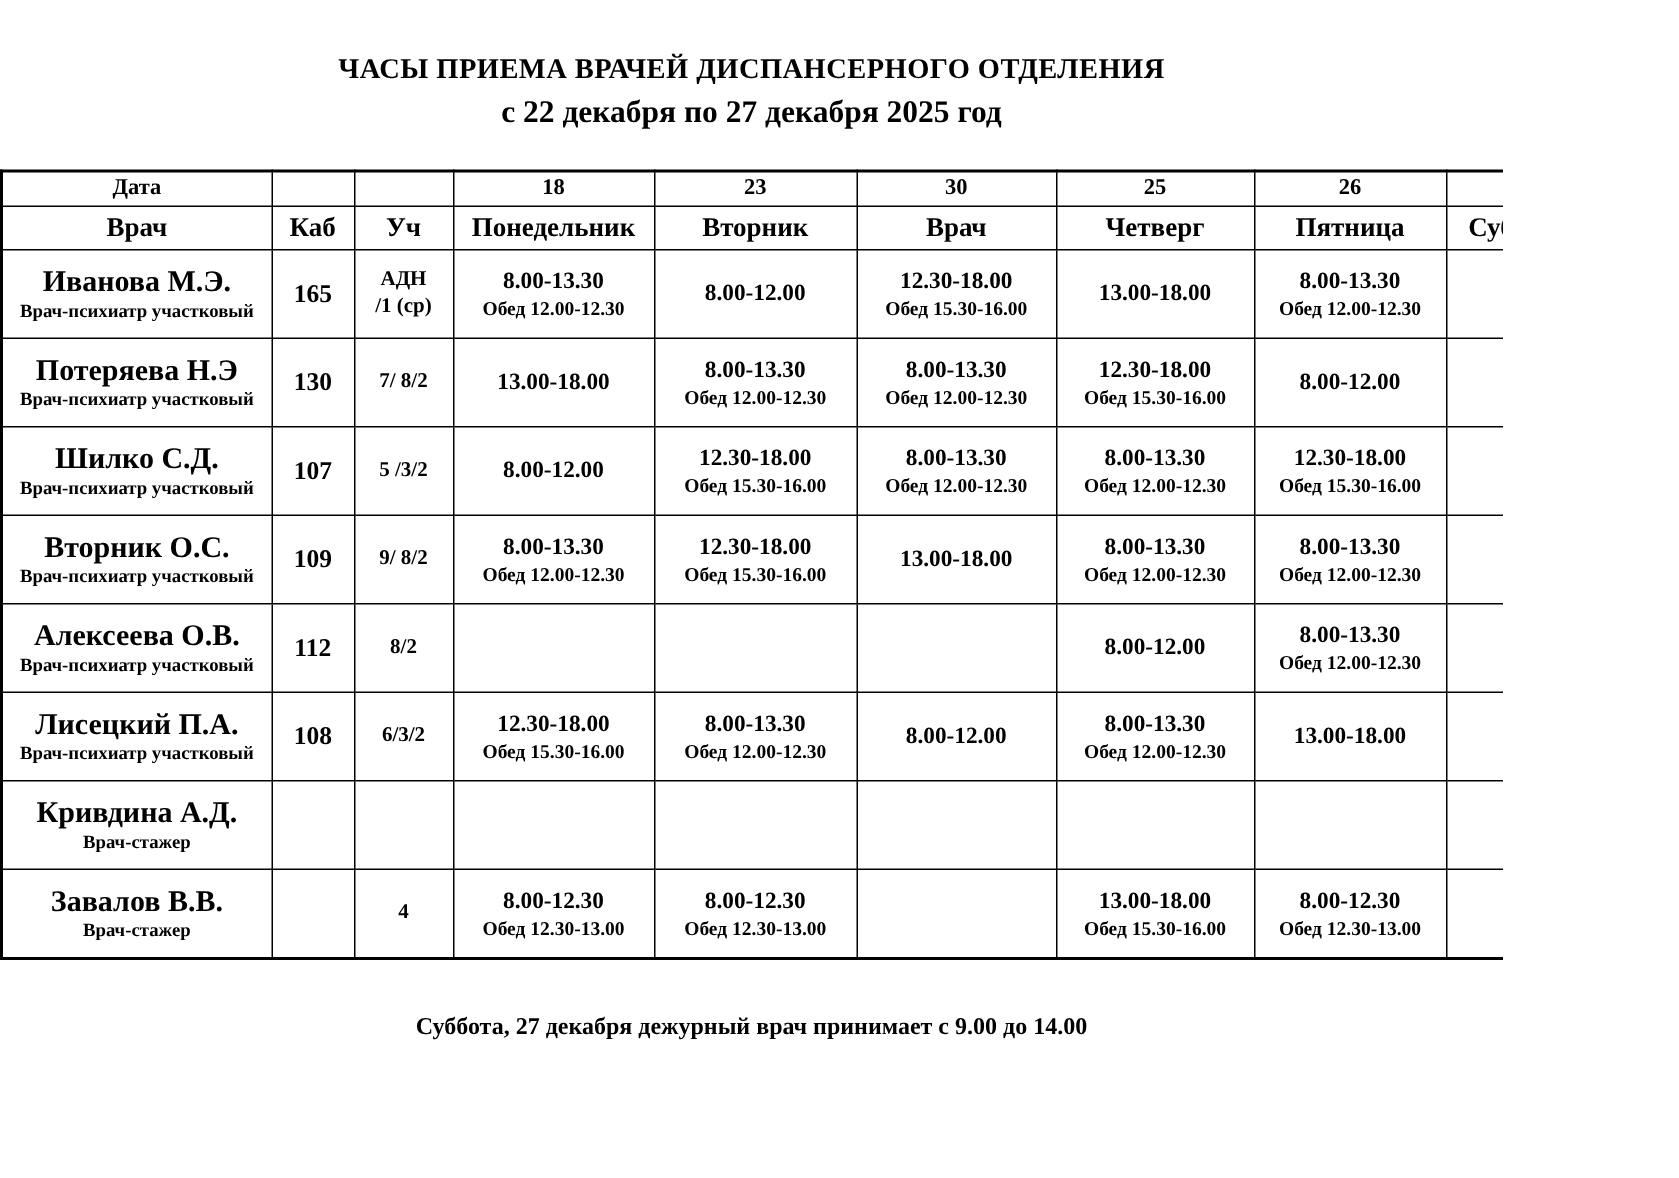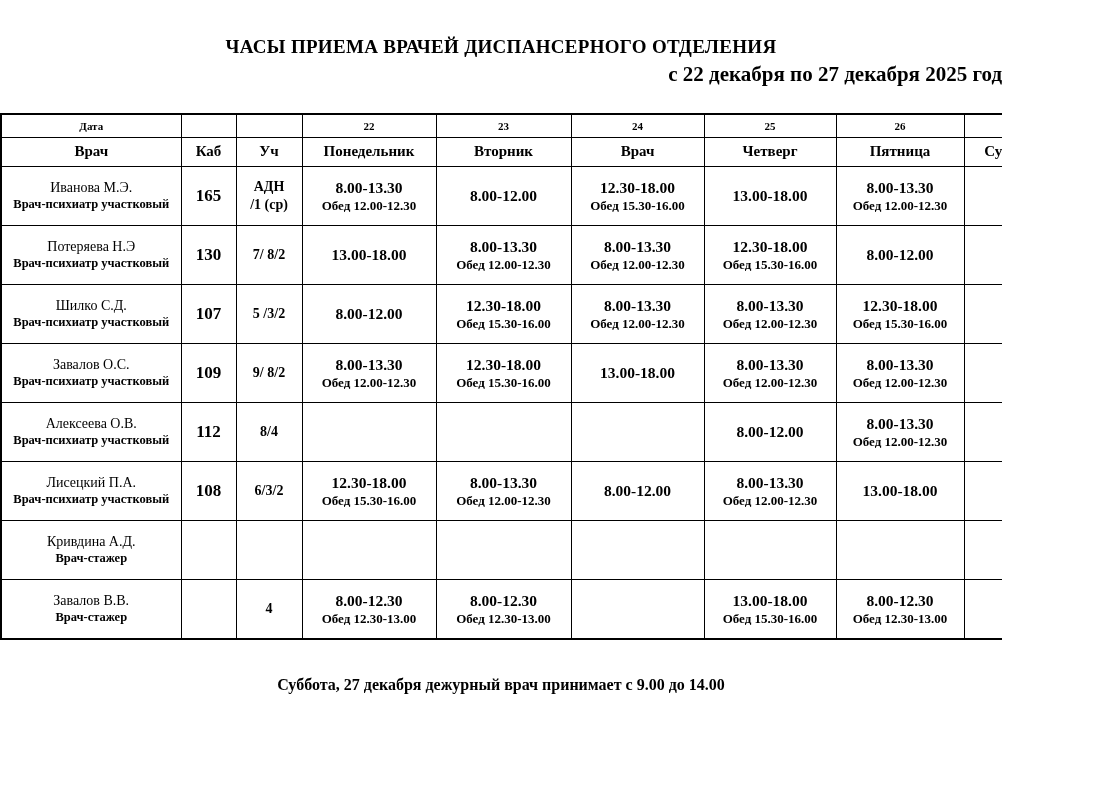--- a/index.html
+++ b/index.html
@@ -16,46 +16,46 @@
     overflow: hidden;
     position: relative;
   }
   .title-block {
     margin-top: 34px;
     text-align: center;
     font-weight: bold;
     line-height: 1.35;
   }
   .title-l1 { font-size: 19px; letter-spacing: 0.3px; }
-  .title-l2 { font-size: 21px; text-align: right; }
+  .title-l2 { font-size: 21px; }
 
   table.schedule {
     border-collapse: collapse;
     table-layout: fixed;
     width: 1059px;
     margin: 25px auto 0 auto;
     border: 2px solid #000;
   }
   table.schedule th, table.schedule td {
     border: 1px solid #000;
     text-align: center;
     vertical-align: middle;
     padding: 1px 2px;
     overflow: hidden;
     font-weight: bold;
   }
-  tr.hdr-dates th { height: 20px; font-size: 11px; }
-  tr.hdr-days  th { height: 26px; font-size: 15px; }
+  tr.hdr-dates th { height: 20px; font-size: 15px; }
+  tr.hdr-days  th { height: 26px; font-size: 18px; }
   th.day-large { font-size: 21px; }
   th.kab-label { font-size: 13px; }
   th.uch-label { font-size: 14px; }
   th.date-label, th.doctor-label { font-size: 16px; }
 
   tbody td { height: 56px; }
-  .doc-name { font-size: 14px; font-weight: normal; line-height: 1.15; }
+  .doc-name { font-size: 20px; font-weight: bold; line-height: 1.15; }
   .doc-role { font-size: 12.5px; font-weight: bold; }
   td.cell-kab { font-size: 17px; }
   td.cell-uch { font-size: 14px; white-space: pre-line; line-height: 1.3; }
   .time  { font-size: 15.5px; font-weight: bold; line-height: 1.25; }
   .lunch { font-size: 13px;  font-weight: bold; line-height: 1.25; }
   td.v-top    { vertical-align: top; padding-top: 5px; }
   td.v-bottom { vertical-align: bottom; padding-bottom: 7px; }
 
   .footer-note {
     margin-top: 36px;
@@ -84,23 +84,23 @@
         <col style="width:133px">
       <col style="width:132px">
         <col style="width:128px">
         <col style="width:96px">
     </colgroup>
     <thead>
       <tr class="hdr-dates">
         <th class="date-label">Дата</th>
         <th></th>
         <th></th>
-      <th class="date-num">22</th>
+      <th class="date-num">18</th>
           <th class="date-num">23</th>
-          <th class="date-num">24</th>
+          <th class="date-num">30</th>
           <th class="date-num">25</th>
           <th class="date-num">26</th>
           <th class="date-num">27</th>
         </tr>
       <tr class="hdr-days">
         <th class="doctor-label">Врач</th>
         <th class="kab-label">Каб</th>
         <th class="uch-label">Уч</th>
       <th class="day-name">Понедельник</th>
           <th class="day-name">Вторник</th>
@@ -189,21 +189,21 @@
             <div class="lunch">Обед 12.00-12.30</div>
           </td>
           <td class="cell-time">
             <div class="time">12.30-18.00</div>
             <div class="lunch">Обед 15.30-16.00</div>
           </td>
           <td class="cell-time"></td>
         </tr>
         <tr class="doctor-row">
           <td class="cell-doctor">
-            <div class="doc-name">Завалов О.С.</div>
+            <div class="doc-name">Вторник О.С.</div>
             <div class="doc-role">Врач-психиатр участковый</div>
           </td>
           <td class="cell-kab">109</td>
           <td class="cell-uch v-top">9/ 8/2</td>
           <td class="cell-time">
             <div class="time">8.00-13.30</div>
             <div class="lunch">Обед 12.00-12.30</div>
           </td>
           <td class="cell-time">
             <div class="time">12.30-18.00</div>
@@ -221,21 +221,21 @@
             <div class="lunch">Обед 12.00-12.30</div>
           </td>
           <td class="cell-time"></td>
         </tr>
         <tr class="doctor-row">
           <td class="cell-doctor">
             <div class="doc-name">Алексеева О.В.</div>
             <div class="doc-role">Врач-психиатр участковый</div>
           </td>
           <td class="cell-kab">112</td>
-          <td class="cell-uch v-bottom">8/4</td>
+          <td class="cell-uch v-bottom">8/2</td>
           <td class="cell-time"></td>
           <td class="cell-time"></td>
           <td class="cell-time"></td>
           <td class="cell-time v-top">
             <div class="time">8.00-12.00</div>
           </td>
           <td class="cell-time">
             <div class="time">8.00-13.30</div>
             <div class="lunch">Обед 12.00-12.30</div>
           </td>

